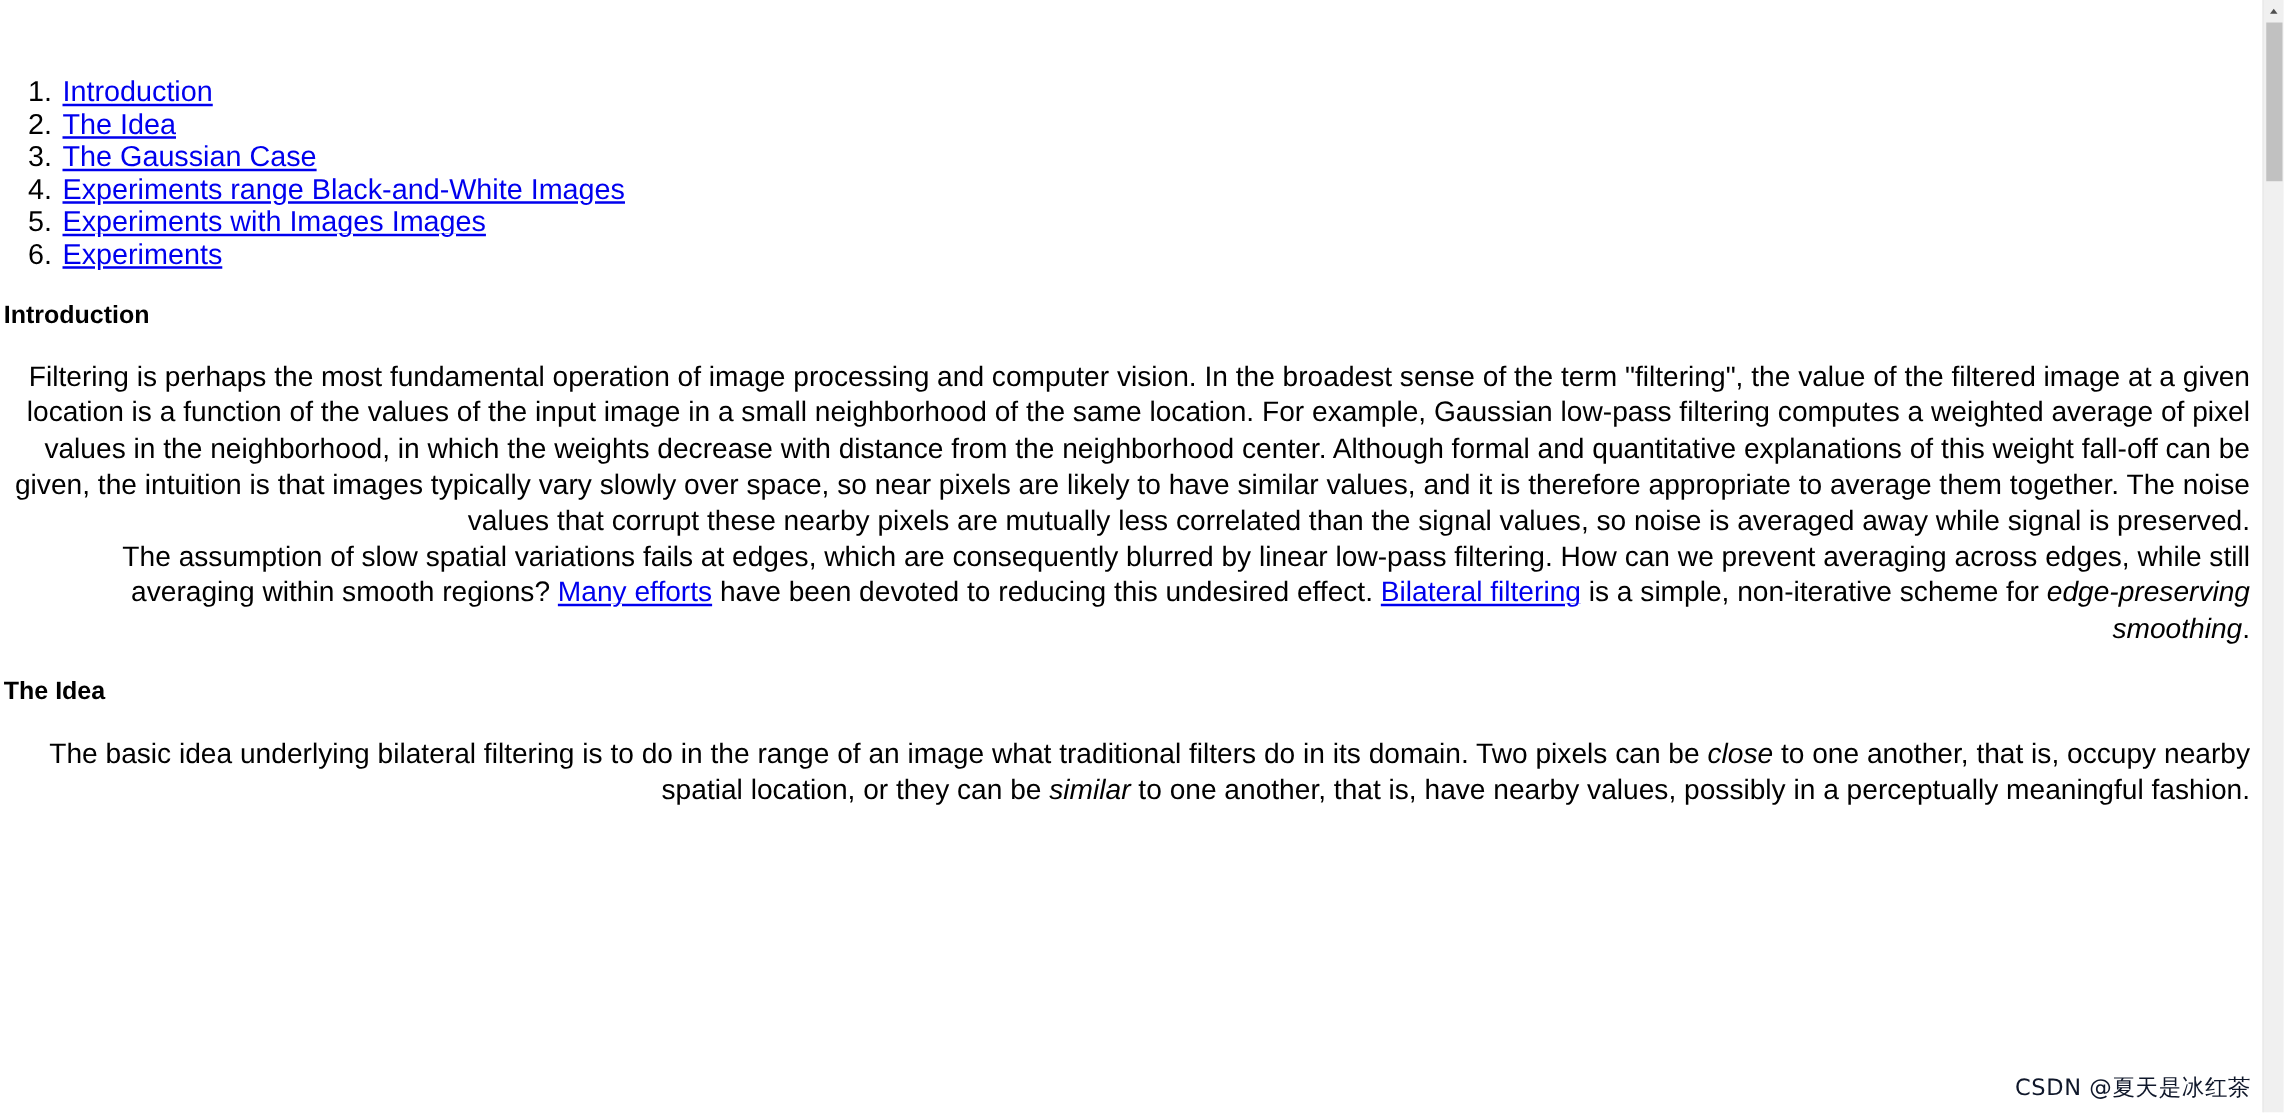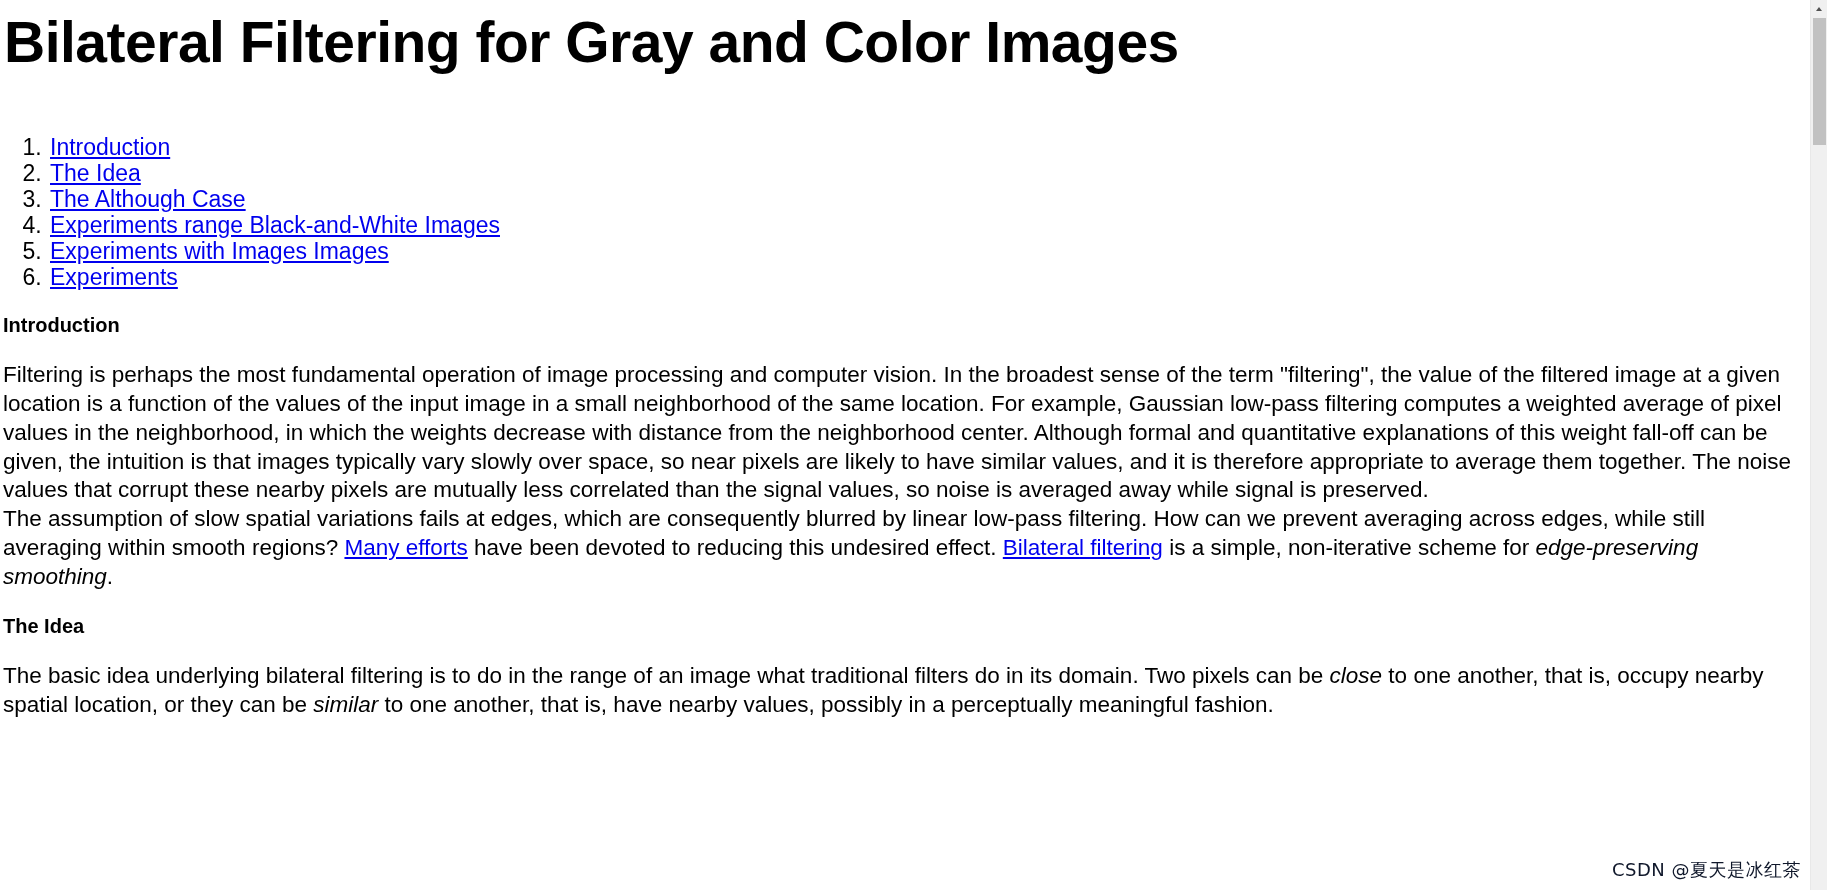--- a/index.html
+++ b/index.html
@@ -57,21 +57,21 @@
     font-size: 20px;
     font-weight: bold;
     margin: 23px 0 0 1px;
     line-height: 1.2;
   }
   p.body-text {
     font-size: 22.5px;
     line-height: 1.28;
     margin: 24px 0 0 1px;
     color: #000;
-    text-align: left;
+    text-align: right;
   }
   p.tight {
     margin-top: 0;
   }
   p.backlink {
     font-size: 20px;
     margin: 26px 0 0 1px;
     line-height: 1.2;
   }
   p.backlink a { font-size: 20px; }
@@ -120,26 +120,25 @@
     height: 127px;
     background: #c1c1c1;
     border-radius: 0;
   }
 </style>
 </head>
 <body>
 
 <div class="page">
 
-  <h1 class="doc-title">Bilateral Filtering for Gray and Color Images</h1>
 
   <ol class="toc">
     <li><a href="#">Introduction</a></li>
     <li><a href="#">The Idea</a></li>
-    <li><a href="#">The Although Case</a></li>
+    <li><a href="#">The Gaussian Case</a></li>
     <li><a href="#">Experiments range Black-and-White Images</a></li>
     <li><a href="#">Experiments with Images Images</a></li>
     <li><a href="#">Experiments</a></li>
   </ol>
 
   <h3 class="section">Introduction</h3>
 
   <p class="body-text">Filtering is perhaps the most fundamental operation of image processing and computer vision. In the broadest sense of the term "filtering", the value of the filtered image at a given location is a function of the values of the input image in a small neighborhood of the same location. For example, Gaussian low-pass filtering computes a weighted average of pixel values in the neighborhood, in which the weights decrease with distance from the neighborhood center. Although formal and quantitative explanations of this weight fall-off can be given, the intuition is that images typically vary slowly over space, so near pixels are likely to have similar values, and it is therefore appropriate to average them together. The noise values that corrupt these nearby pixels are mutually less correlated than the signal values, so noise is averaged away while signal is preserved.</p>
 
   <p class="body-text tight"><span>The assumption of slow spatial variations fails at edges, which are consequently blurred by linear low-pass filtering. How can we prevent averaging across edges, while still averaging within smooth regions? </span><a href="#">Many efforts</a><span> have been devoted to reducing this undesired effect. </span><a href="#">Bilateral filtering</a><span> is a simple, non-iterative scheme for </span><em>edge-preserving smoothing</em><span>.</span></p>

